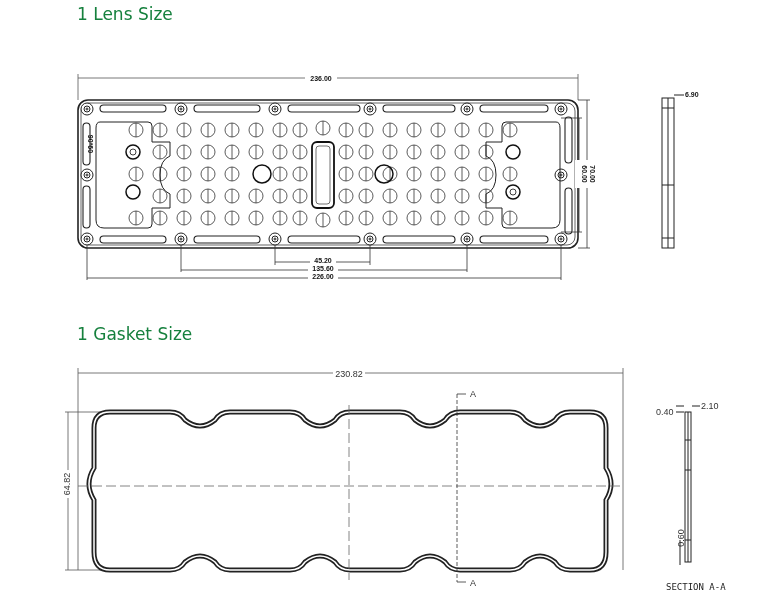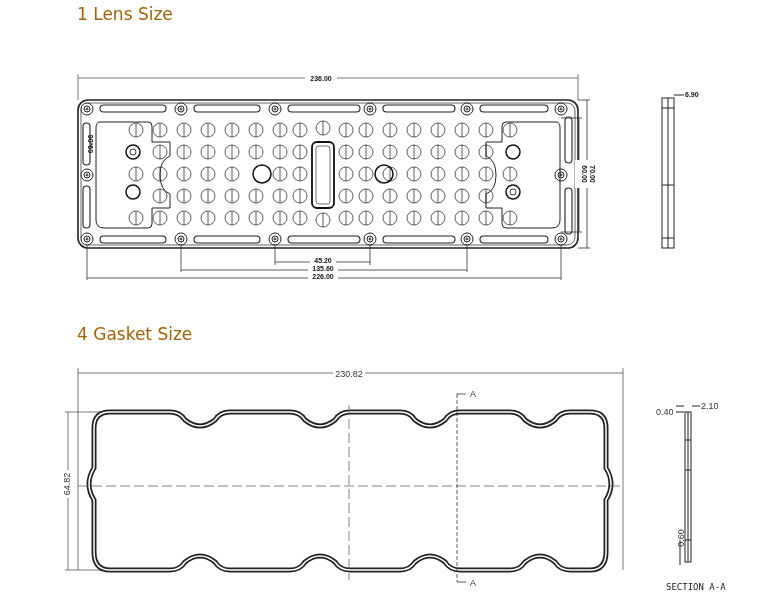--- a/index.html
+++ b/index.html
@@ -1,27 +1,27 @@
 <!DOCTYPE html>
 <html><head>
 <meta charset="utf-8">
 <style>
   html,body{margin:0;padding:0;background:#fff;}
   body{width:780px;height:612px;position:relative;overflow:hidden;font-family:"DejaVu Sans",sans-serif;}
-  .heading{position:absolute;color:#a16207;font-family:"DejaVu Sans",sans-serif;font-size:17px;white-space:nowrap;}
+  .heading{position:absolute;color:#15803d;font-family:"DejaVu Sans",sans-serif;font-size:17px;white-space:nowrap;}
   svg{position:absolute;left:0;top:0;}
   .dim{font-family:"Liberation Sans",sans-serif;font-size:7px;font-weight:bold;fill:#111;}
   .dimg{font-family:"Liberation Sans",sans-serif;font-size:9px;fill:#333;}
   .mono{font-family:"DejaVu Sans Mono",monospace;font-size:9px;fill:#222;}
 </style>
 </head>
 <body>
 
 <div class="heading" style="left:77px;top:4px;">1 Lens Size</div>
-<div class="heading" style="left:77px;top:324px;">4 Gasket Size</div>
+<div class="heading" style="left:77px;top:324px;">1 Gasket Size</div>
 
 <svg width="780" height="612" viewBox="0 0 780 612">
 
   <g stroke="#555" stroke-width="0.8" fill="none">
     <line x1="78" y1="78" x2="578" y2="78"></line>
     <line x1="78" y1="74" x2="78" y2="100"></line>
     <line x1="578" y1="74" x2="578" y2="100"></line>
   </g>
   <rect x="305" y="73" width="32" height="9" fill="#fff"></rect>
   <text class="dim" x="321" y="80.5" text-anchor="middle">236.00</text>

